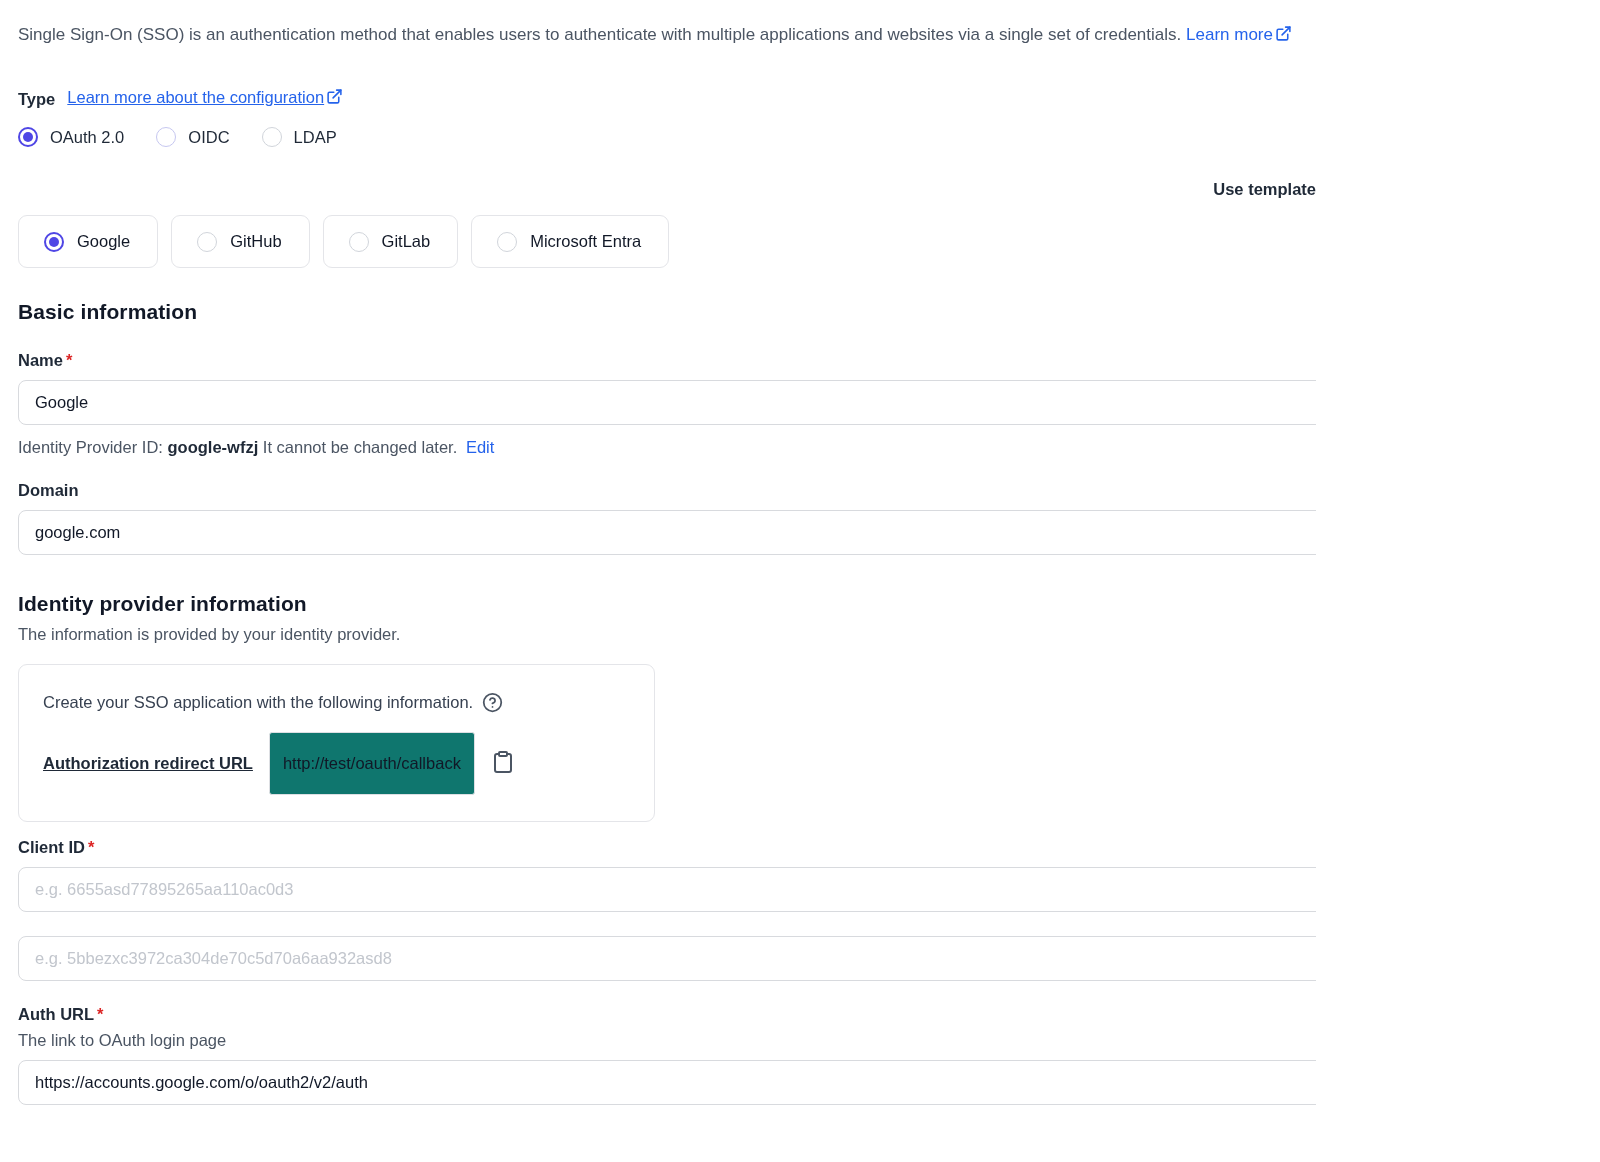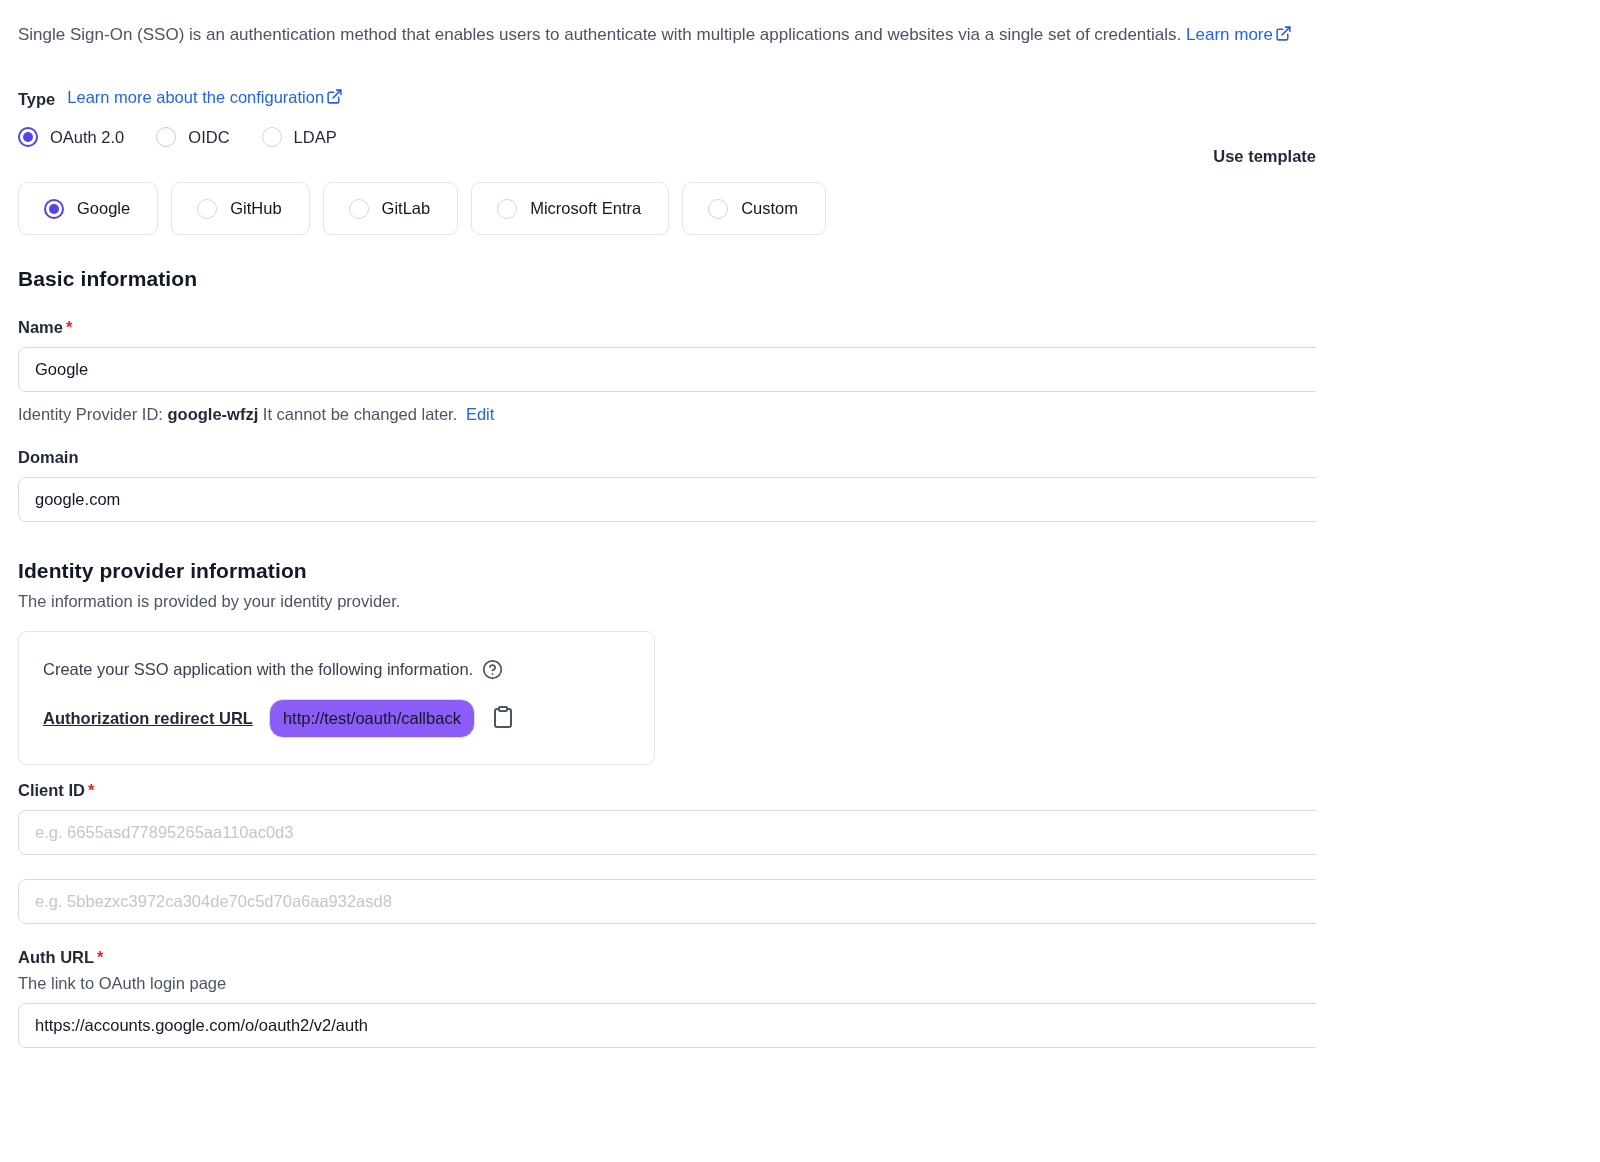--- a/index.html
+++ b/index.html
@@ -36,28 +36,30 @@
   .type-row {
     display: flex;
     align-items: flex-end;
     gap: 12px;
     margin-bottom: 18px;
     font-size: 16.5px;
   }
   .type-label { font-weight: 700; color: #1f2937; }
   a.underline-link {
     color: #2563eb;
+    text-decoration: underline;
     cursor: pointer;
   }
 
   
   .radio-row {
     display: flex;
     align-items: center;
     gap: 32px;
+    margin-bottom: 33px;
   }
   .radio-item {
     display: flex;
     align-items: center;
     gap: 12px;
     font-size: 16.5px;
     color: #1f2937;
     cursor: pointer;
   }
   .radio {
@@ -179,24 +181,24 @@
   }
   .redirect-label {
     font-size: 16.5px;
     font-weight: 700;
     color: #1f2937;
     white-space: nowrap;
     text-decoration: underline;
   }
   .code-chip {
     display: inline-block;
-    padding: 9px 13px;
-    background: #8b5cf6;
+    padding: 21px 13px;
+    background: #0f766e;
     border: 1px solid #dddfe3;
-    border-radius: 14px;
+    border-radius: 3px;
     font-size: 16.5px;
     color: #111827;
     white-space: nowrap;
   }
   .icon-btn {
     display: inline-flex;
     align-items: center;
     justify-content: center;
     background: none;
     border: none;
@@ -262,24 +264,20 @@
       <span class="radio"></span>
       <span>GitHub</span>
     </div>
     <div class="card">
       <span class="radio"></span>
       <span>GitLab</span>
     </div>
     <div class="card">
       <span class="radio"></span>
       <span>Microsoft Entra</span>
-    </div>
-    <div class="card">
-      <span class="radio"></span>
-      <span>Custom</span>
     </div>
   </div>
 
   <h2 class="section-heading heading-basic">Basic information</h2>
 
   <div class="field-label">
     <span>Name</span><span class="req">*</span>
   </div>
   <input class="text-input" type="text" value="Google" style="">
 

